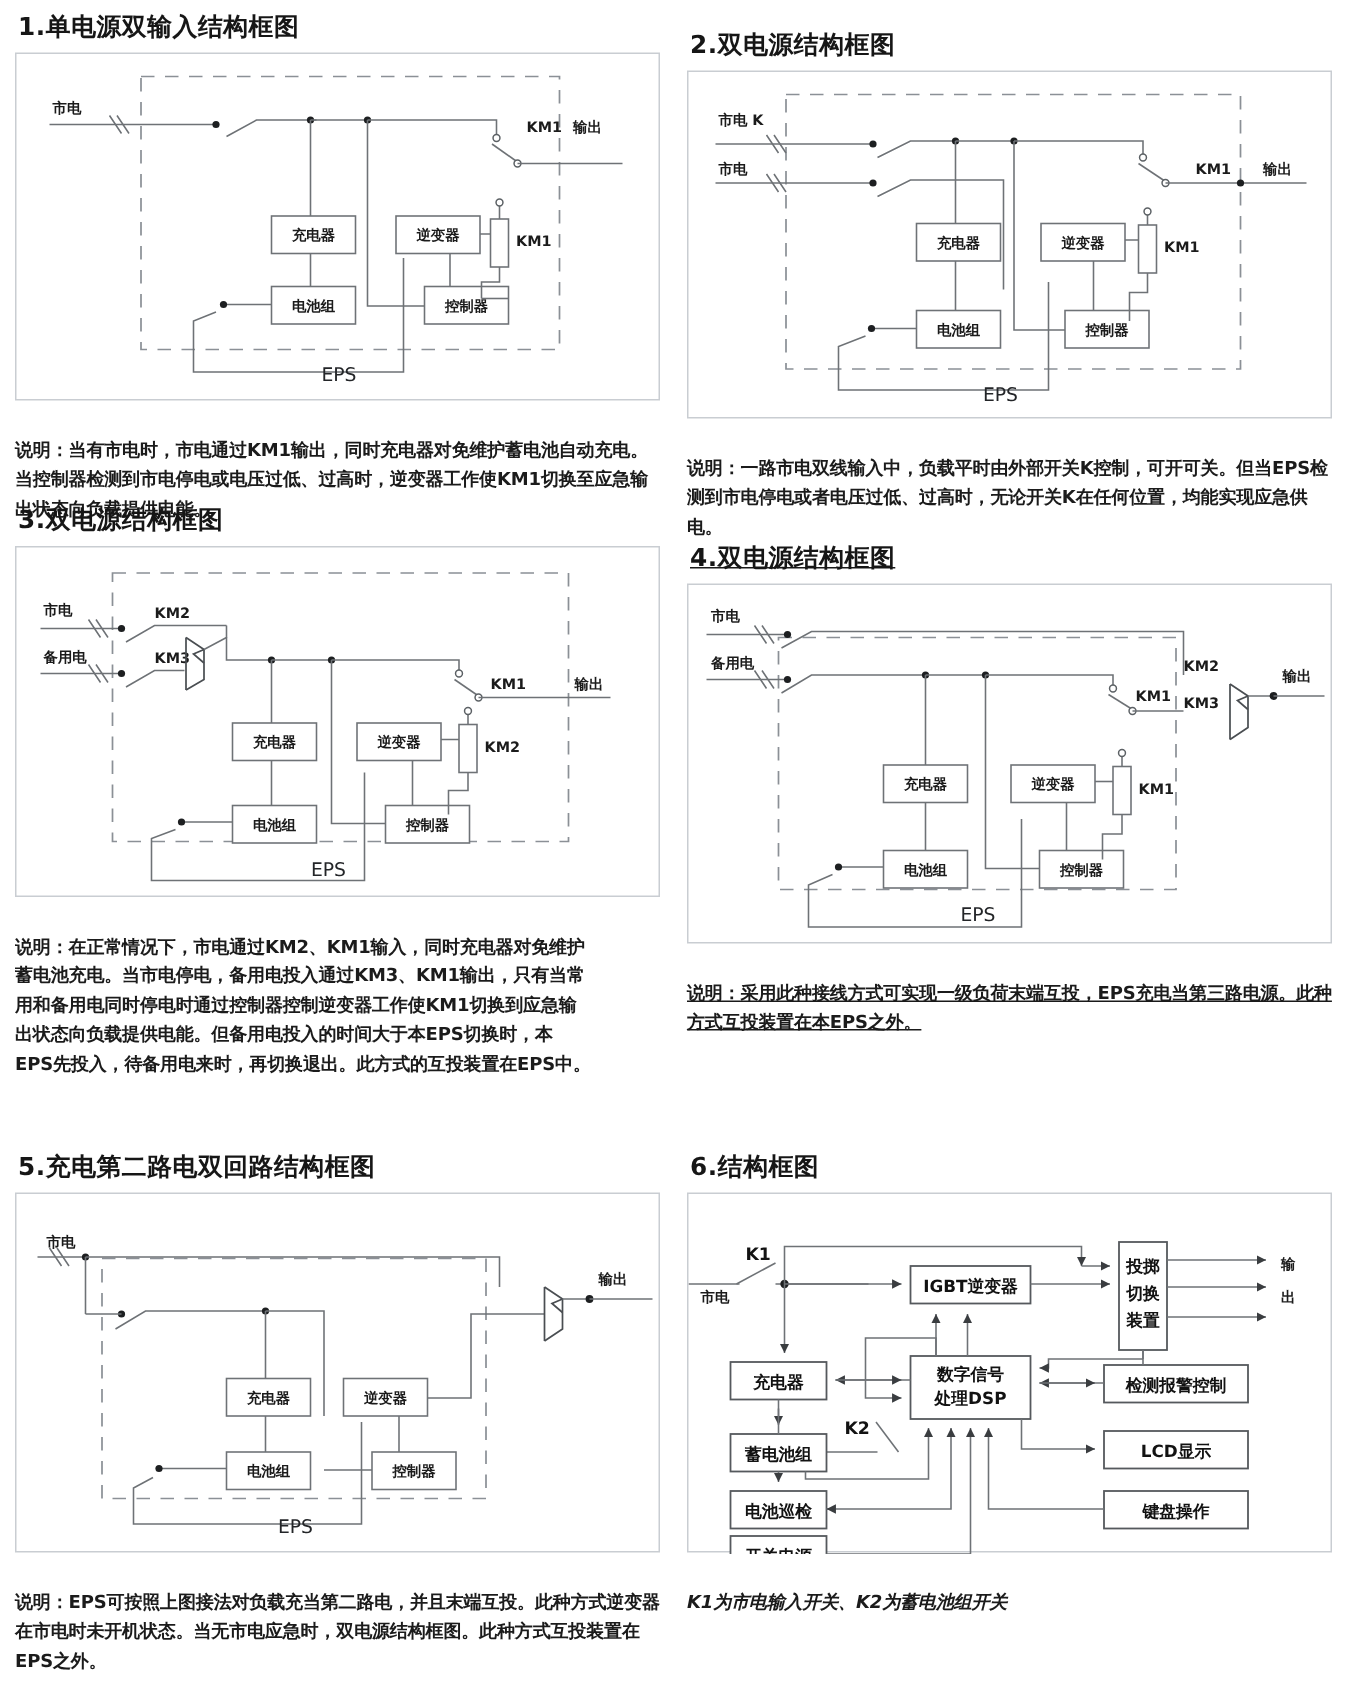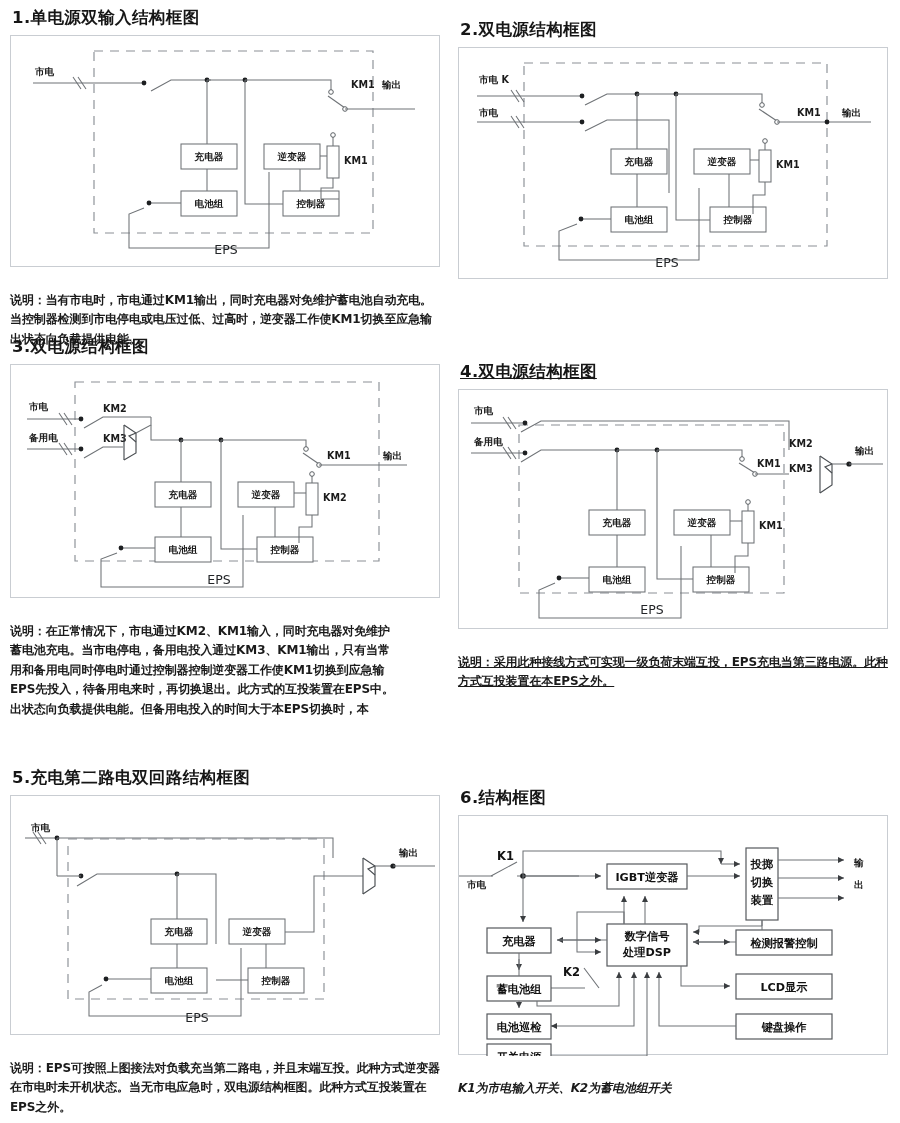--- a/index.html
+++ b/index.html
@@ -188,20 +188,21 @@
 
         <rect class="box" x="300" y="102" width="12" height="32"></rect>
         <path class="wire" d="M291 112 L300 112"></path>
         <path class="wire" d="M306 102 L306 94"></path>
         <circle class="onode" cx="306" cy="93" r="2.3"></circle>
         <text class="lbl" x="317" y="120">KM1</text>
         <path class="wire" d="M306 134 L306 147 L294 147 L294 166"></path>
         <text class="lbl-eps" x="208" y="219" text-anchor="middle">EPS</text>
       </svg>
     </div>
+    <div class="desc">说明：一路市电双线输入中，负载平时由外部开关K控制，可开可关。但当EPS检测到市电停电或者电压过低、过高时，无论开关K在任何位置，均能实现应急供电。</div>
   </div>
 
   <div class="col-left" style="top:337px;">
     <div class="sec-title">3.双电源结构框图</div>
     <div class="diagram-frame" style="width:430px;height:234px;">
       <svg width="430" height="234" viewBox="0 0 430 234">
         <path class="dashbox" d="M64 17 L368 17 L368 196 L64 196 Z"></path>
 
         <text class="lbl-cn" x="18" y="45">市电</text>
         <path class="wire" d="M16 54 L72 54"></path>
@@ -259,22 +260,22 @@
         <circle class="onode" cx="301" cy="109" r="2.3"></circle>
         <text class="lbl" x="312" y="136">KM2</text>
         <path class="wire" d="M301 150 L301 162 L288 162 L288 178"></path>
         <text class="lbl-eps" x="208" y="219" text-anchor="middle">EPS</text>
       </svg>
     </div>
     <div class="desc clip">
       <span>说明：在正常情况下，市电通过KM2、KM1输入，同时充电器对免维护</span>
       <span>蓄电池充电。当市电停电，备用电投入通过KM3、KM1输出，只有当常</span>
       <span>用和备用电同时停电时通过控制器控制逆变器工作使KM1切换到应急输</span>
+      <span>出状态向负载提供电能。但备用电投入的时间大于本EPS切换时，本</span>
       <span>EPS先投入，待备用电来时，再切换退出。此方式的互投装置在EPS中。</span>
-      <span>出状态向负载提供电能。但备用电投入的时间大于本EPS切换时，本</span>
     </div>
   </div>
 
   <div class="col-right" style="top:362px;text-decoration:underline;">
     <div class="sec-title">4.双电源结构框图</div>
     <div class="diagram-frame" style="width:430px;height:240px;">
       <svg width="430" height="240" viewBox="0 0 430 240">
         <path class="dashbox" d="M60 35 L325 35 L325 203 L60 203 Z"></path>
 
         <text class="lbl-cn" x="15" y="24">市电</text>
@@ -386,21 +387,21 @@
         <path class="wire" d="M364 70 L382 70"></path>
         <circle class="node" cx="382" cy="70" r="2.6"></circle>
         <path class="wire" d="M382 70 L424 70"></path>
         <text class="lbl-cn" x="388" y="60">输出</text>
         <text class="lbl-eps" x="186" y="226" text-anchor="middle">EPS</text>
       </svg>
     </div>
     <div class="desc">说明：EPS可按照上图接法对负载充当第二路电，并且末端互投。此种方式逆变器在市电时未开机状态。当无市电应急时，双电源结构框图。此种方式互投装置在EPS之外。</div>
   </div>
 
-  <div class="col-right" style="top:788px;">
+  <div class="col-right" style="top:768px;">
     <div class="sec-title">6.结构框图</div>
     <div class="diagram-frame" style="width:430px;height:240px;">
       <svg width="430" height="240" viewBox="0 0 430 240">
         <defs>
           <marker id="ar" markerWidth="7" markerHeight="7" refX="6" refY="3" orient="auto">
             <path d="M0 0 L6 3 L0 6 z" fill="#3a3d40"></path>
           </marker>
         </defs>
 
         <text class="lbl-k" x="38" y="44">K1</text>

